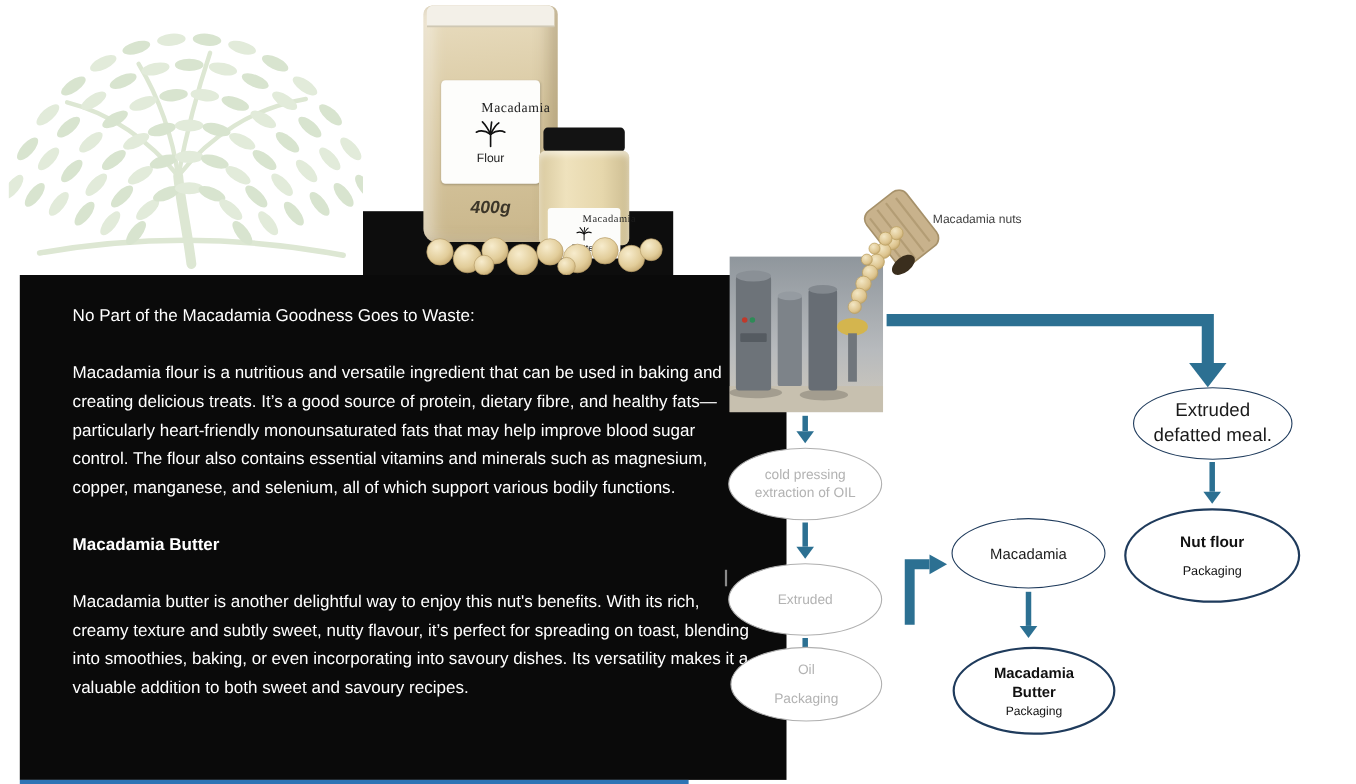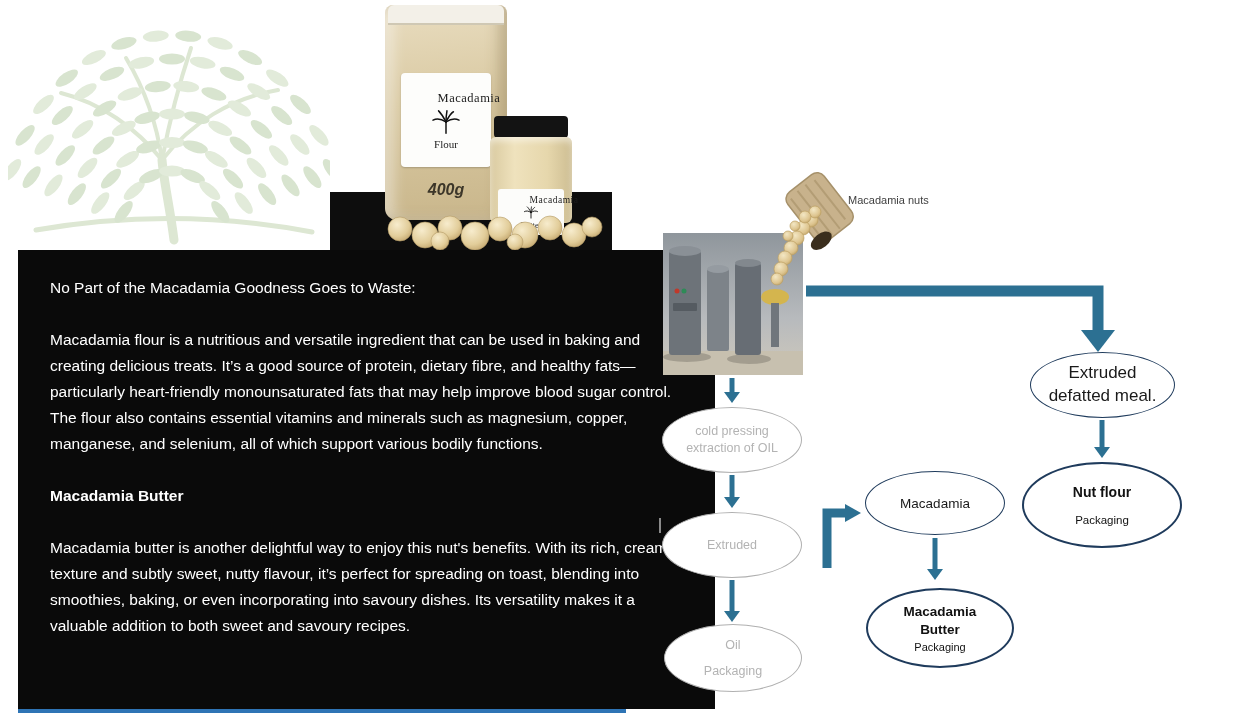--- a/index.html
+++ b/index.html
@@ -16,37 +16,37 @@
   .plinth{left:0;top:192px;width:282px;height:58px;background:#0d0d0d;}
   .pouch{left:55px;top:5px;width:122px;height:215px;
          background:linear-gradient(175deg,#e9ddc0 0%,#d9c9a2 45%,#c9b68b 100%);
          border-radius:8px 8px 12px 12px;box-shadow:inset -8px 0 14px rgba(120,100,60,.35), inset 8px 0 14px rgba(255,255,255,.45);}
   .pouch-seal{position:absolute;left:3px;right:3px;top:0;height:18px;background:#f3f0e8;
               border-bottom:2px solid #cfc8b4;border-radius:6px 6px 0 0;}
   .pouch-label{position:absolute;left:50%;transform:translateX(-50%);top:68px;width:90px;height:94px;
                background:#fdfdfb;border-radius:4px;display:flex;flex-direction:column;align-items:center;
                justify-content:center;gap:3px;box-shadow:0 1px 2px rgba(0,0,0,.2);}
   .label-title{font-family:"Liberation Serif",serif;font-size:12.5px;color:#1c1c1c;letter-spacing:.5px;padding-left:46px;}
-  .label-sub{font-family:Liberation Serif, serif;font-size:11px;color:#1c1c1c;}
+  .label-sub{font-family:Liberation Sans, sans-serif;font-size:11px;color:#1c1c1c;}
   .pouch-weight{position:absolute;left:50%;transform:translateX(-50%);top:176px;
                 font-size:16px;font-weight:bold;color:#3c3629;font-style:italic;}
   .jar{left:160px;top:116px;width:82px;height:110px;}
   .jar-lid{position:absolute;left:4px;top:0;width:74px;height:22px;background:#131313;border-radius:4px;}
   .jar-body{position:absolute;left:0;top:21px;width:82px;height:86px;border-radius:6px;
             background:linear-gradient(90deg,#d9caa0 0%,#efe2bd 30%,#e6d7ac 70%,#cdbd92 100%);
             box-shadow:inset 0 4px 6px rgba(255,255,255,.5);}
   .jar-label{position:absolute;left:8px;right:8px;top:52px;height:46px;background:#fcfcfa;border-radius:3px;
              display:flex;flex-direction:column;align-items:center;justify-content:center;gap:1px;}
   .jar-label .label-title{font-size:9.5px;}
   .jar-label .label-sub{font-size:8.5px;}
   .mini-tree{display:block;}
 
   
   #text-panel{left:18px;top:250px;width:697px;height:459px;background:var(--panel-bg,#0a0a0a);
-              color:#fff;box-sizing:border-box;padding:25px 32px 0 32px;
+              color:#fff;box-sizing:border-box;padding:25px 32px 0 48px;
               font-size:15.5px;line-height:26px;}
   #text-panel p{margin:0 0 26px 0;}
   .panel-subheading{font-weight:bold;}
   #accent-bar{left:18px;top:709px;width:608px;height:4px;background:var(--accent-bar,#2e74b5);}
 
   
   #machine-photo{left:663px;top:233px;width:140px;height:142px;overflow:hidden;}
   #input-label{left:848px;top:194px;font-size:11px;color:#3f3f3f;}
   #arrow-layer{left:0;top:0;width:1233px;height:713px;pointer-events:none;}
   #arrow-layer path.arrow{fill:none;stroke:var(--arrow,#2c7092);}
@@ -54,21 +54,21 @@
 
   .node{position:absolute;border-radius:50%;background:#fff;display:flex;flex-direction:column;
         align-items:center;justify-content:center;text-align:center;box-sizing:border-box;}
   .node .wrap{line-height:1.35;}
   .node.gray{border:1.5px solid var(--gray-outline,#b0b0b0);color:var(--gray-text,#b3b3b3);font-size:12.5px;}
   .node.darkthin{border:1.5px solid var(--dark-outline,#1f3b5c);color:#1a1a1a;font-size:17px;}
   .node.darkbold{border:2.5px solid var(--dark-outline,#1f3b5c);color:#111;}
   #node-cold{left:662px;top:407px;width:140px;height:66px;}
   #node-cold .wrap{width:112px;text-align:center;}
   #node-settling{left:662px;top:512px;width:140px;height:66px;}
-  #node-oil{left:664px;top:624px;width:138px;height:68px;}
+  #node-oil{left:664px;top:588px;width:138px;height:68px;}
   #node-oil .gap{margin-top:12px;}
   #node-extruded{left:1030px;top:352px;width:145px;height:66px;}
   #node-extruded .wrap{width:118px;}
   #node-sediment{left:865px;top:471px;width:140px;height:64px;font-size:13.5px;}
   #node-nutflour{left:1022px;top:462px;width:160px;height:86px;}
   #node-nutflour .title{font-weight:bold;font-size:14px;}
   #node-nutflour .sub{margin-top:14px;font-size:11.5px;font-weight:normal;}
   #node-butter{left:866px;top:588px;width:148px;height:80px;}
   #node-butter .title{font-weight:bold;font-size:13.5px;width:92px;line-height:1.3;}
   #node-butter .sub{margin-top:2px;font-size:11px;font-weight:normal;}

